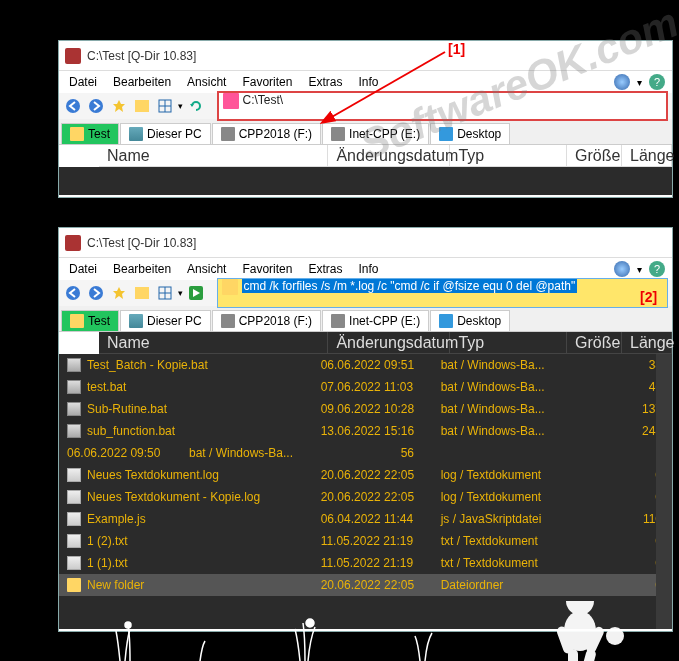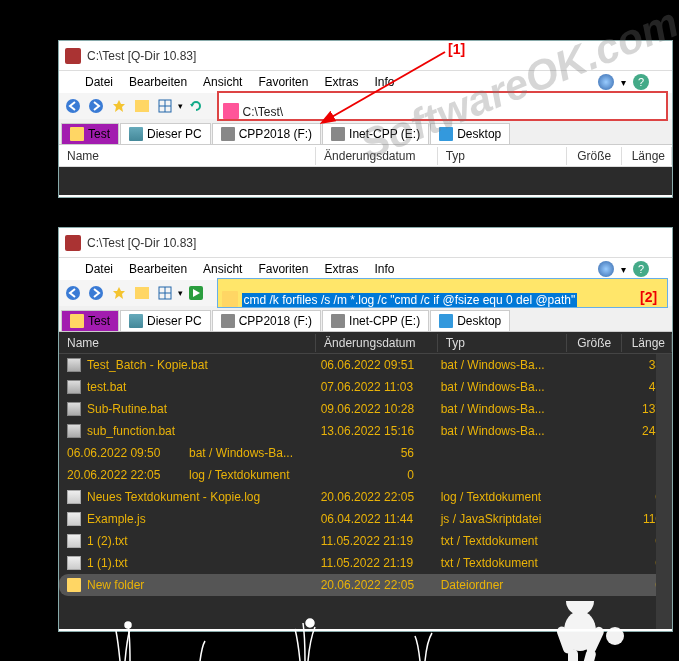--- a/index.html
+++ b/index.html
@@ -10,48 +10,48 @@
     .arrow { position: absolute; z-index: 94; }
     
     .window { position: absolute; background: #fff; border: 1px solid #8aa; box-shadow: 2px 2px 6px rgba(0,0,0,0.3); }
     .win1 { left: 58px; top: 40px; width: 615px; height: 158px; }
     .win2 { left: 58px; top: 227px; width: 615px; height: 405px; }
     
     .titlebar { height: 30px; background: #fff; display: flex; align-items: center; padding: 0 6px; border-bottom: 1px solid #ddd; }
     .titlebar .icon { width: 16px; height: 16px; margin-right: 6px; }
     .titlebar .tt { font-size: 12px; color: #333; }
     
-    .menubar { height: 22px; display: flex; align-items: center; padding: 0 20px; font-size: 12px; gap: 4px; }
+    .menubar { height: 22px; display: flex; align-items: center; padding: 0 4px; font-size: 12px; gap: 4px; }
     .menu-item { padding: 2px 6px; cursor: default; }
     .menu-spacer { flex: 1; }
     .tb-ico { width: 16px; height: 16px; margin: 0 3px; }
     
     .toolbar { height: 26px; display: flex; align-items: center; padding: 0 4px; gap: 3px; background: #f5f5f5; }
     .tbtn { width: 20px; height: 20px; display: flex; align-items: center; justify-content: center; cursor: pointer; }
     
-    .addrbar { flex: 1; margin-left: 8px; display: flex; align-items: flex-end; background: #fff; border: 1px solid #aaa; height: 30px; overflow: hidden; }
+    .addrbar { flex: 1; margin-left: 8px; display: flex; align-items: flex-start; background: #fff; border: 1px solid #aaa; height: 30px; overflow: hidden; }
     .addrbar.highlight { background: #ffe66a; border: 1px solid #66afe9; }
     .addrbar.boxhl { border: 2px solid #d44; }
     .addr-icon { width: 16px; height: 16px; margin: 0 4px; }
     .addr-text { font-size: 12px; color: #222; white-space: nowrap; }
     .addr-highlight { background: #0078d7; color: #fff; padding: 0 2px; }
     
     .tabbar { height: 26px; display: flex; align-items: flex-end; background: #f0f0f0; padding: 0 2px; border-bottom: 1px solid #ccc; }
     .tab { display: flex; align-items: center; padding: 3px 8px; font-size: 12px; border: 1px solid #ccc; border-bottom: none; margin-right: 1px; background: #fff; gap: 4px; }
-    .tab.active { background: #a21caf; }
+    .tab.active { background: #22c55e; }
     .tab .ticon { width: 14px; height: 14px; }
     
-    .headers { height: 22px; display: flex; align-items: center; background: #fff; border-bottom: 1px solid #ddd; font-size: 12px; color: #333; }
+    .headers { height: 22px; display: flex; align-items: center; background: #fff; border-bottom: 1px solid #ddd; font-size: 16px; color: #333; margin-left: 40px; }
     .headers.dark { background: #2b2b2b; color: #ddd; border-bottom: 1px solid #444; }
     .hcol { padding: 2px 8px; border-right: 1px solid #ddd; }
     .headers.dark .hcol { border-right: 1px solid #444; }
     
     .filepane { background: #2b2b2b; color: #eab308; font-size: 12px; overflow-y: auto; }
     .frow { display: flex; align-items: center; height: 22px; padding: 0 4px; }
-    .frow.sel { background: #555; border-radius: 9px; }
+    .frow.sel { background: #555; }
     .ficon { width: 14px; height: 14px; margin-right: 6px; flex-shrink: 0; }
     .fcell { padding: 0 4px; white-space: nowrap; overflow: hidden; text-overflow: ellipsis; }
     
     .c-name { width: 258px; }
     .c-date { width: 122px; }
     .c-type { width: 130px; }
     .c-size { width: 55px; text-align: center; }
     .c-len { width: 50px; text-align: right; padding-right: 6px; }
     
     
@@ -304,20 +304,24 @@
         <div class="fcell c-size"></div>
         <div class="fcell c-len">248</div>
       </div>
       <div class="frow">
         <div class="fcell c-date">06.06.2022 09:50</div>
         <div class="fcell c-type">bat / Windows-Ba...</div>
         <div class="fcell c-size"></div>
         <div class="fcell c-len">56</div>
       </div>
       <div class="frow">
+        <div class="fcell c-name" style="display:flex;align-items:center;">
+          <div class="ficon i-log"></div>
+          <span>Neues Textdokument.log</span>
+        </div>
         <div class="fcell c-date">20.06.2022 22:05</div>
         <div class="fcell c-type">log / Textdokument</div>
         <div class="fcell c-size"></div>
         <div class="fcell c-len">0</div>
       </div>
       <div class="frow">
         <div class="fcell c-name" style="display:flex;align-items:center;">
           <div class="ficon i-log"></div>
           <span>Neues Textdokument - Kopie.log</span>
         </div>

